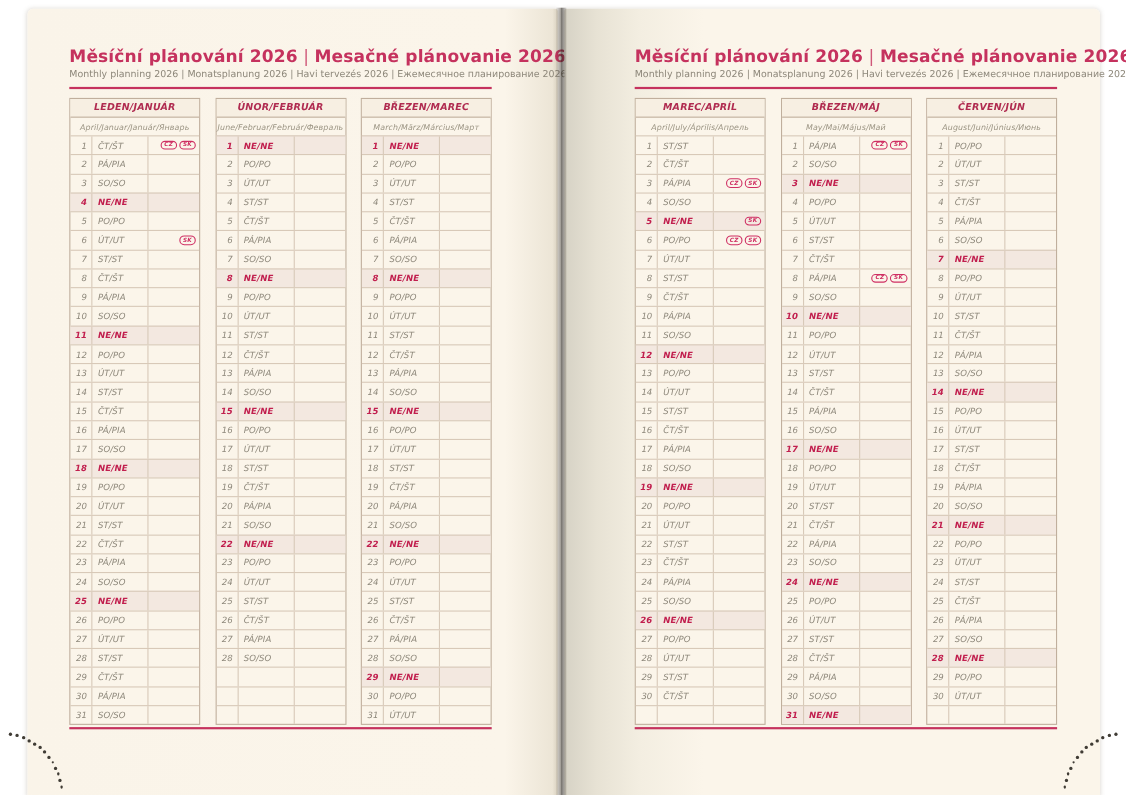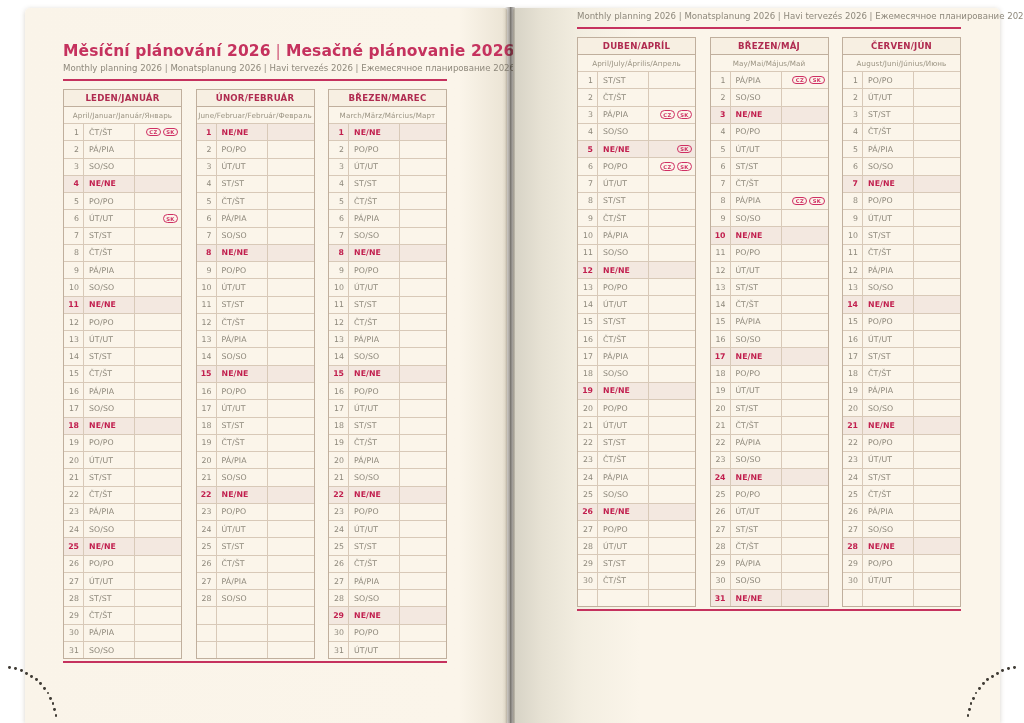--- a/index.html
+++ b/index.html
@@ -43,20 +43,21 @@
   .rule{height:2px;background:var(--accent_magenta,#c5325e);}
   .rule.top{margin-top:5px;}
   .rule.bottom{margin-top:2px;}
 
   .months{display:flex;gap:13.5px;margin-top:8px;}
   .month{
     flex:1;min-width:0;
     border:1px solid var(--border_dark,#bfae9c);
     background:var(--page_bg2,#fbf5ea);
     box-sizing:border-box;
+    font-style:italic;
   }
   .month-header{
     height:16px;display:flex;align-items:center;justify-content:center;
     background:var(--header_bg,#f7efe2);
     border-bottom:1px solid var(--border_dark,#bfae9c);
     color:var(--header_red,#b32c52);font-weight:bold;font-size:8.6px;letter-spacing:.2px;
     white-space:nowrap;
   }
   .month-langs{
     height:16px;display:flex;align-items:center;justify-content:center;
@@ -589,25 +590,28 @@
             <div class="c-note"></div>
           </div>
         </div>
       </div>
     <div class="rule bottom"></div>
   </div>
 </div>
 
 <div class="page right">
   <div class="content">
+    <div class="title">
+      <span>Měsíční plánování 2026</span><span class="sep">|</span><span>Mesačné plánovanie 2026</span>
+    </div>
     <div class="subtitle">Monthly planning 2026 | Monatsplanung 2026 | Havi tervezés 2026 | Ежемесячное планирование 2026</div>
     <div class="rule top"></div>
     <div class="months">
         <div class="month">
-          <div class="month-header">DUBEN/APRÍL</div>
+          <div class="month-header">MAREC/APRÍL</div>
           <div class="month-langs">April/July/Április/Апрель</div>
           <div class="day-row">
             <div class="c-num">1</div>
             <div class="c-day">ST/ST</div>
             <div class="c-note"></div>
           </div>
           <div class="day-row">
             <div class="c-num">2</div>
             <div class="c-day">ČT/ŠT</div>
             <div class="c-note"></div>

